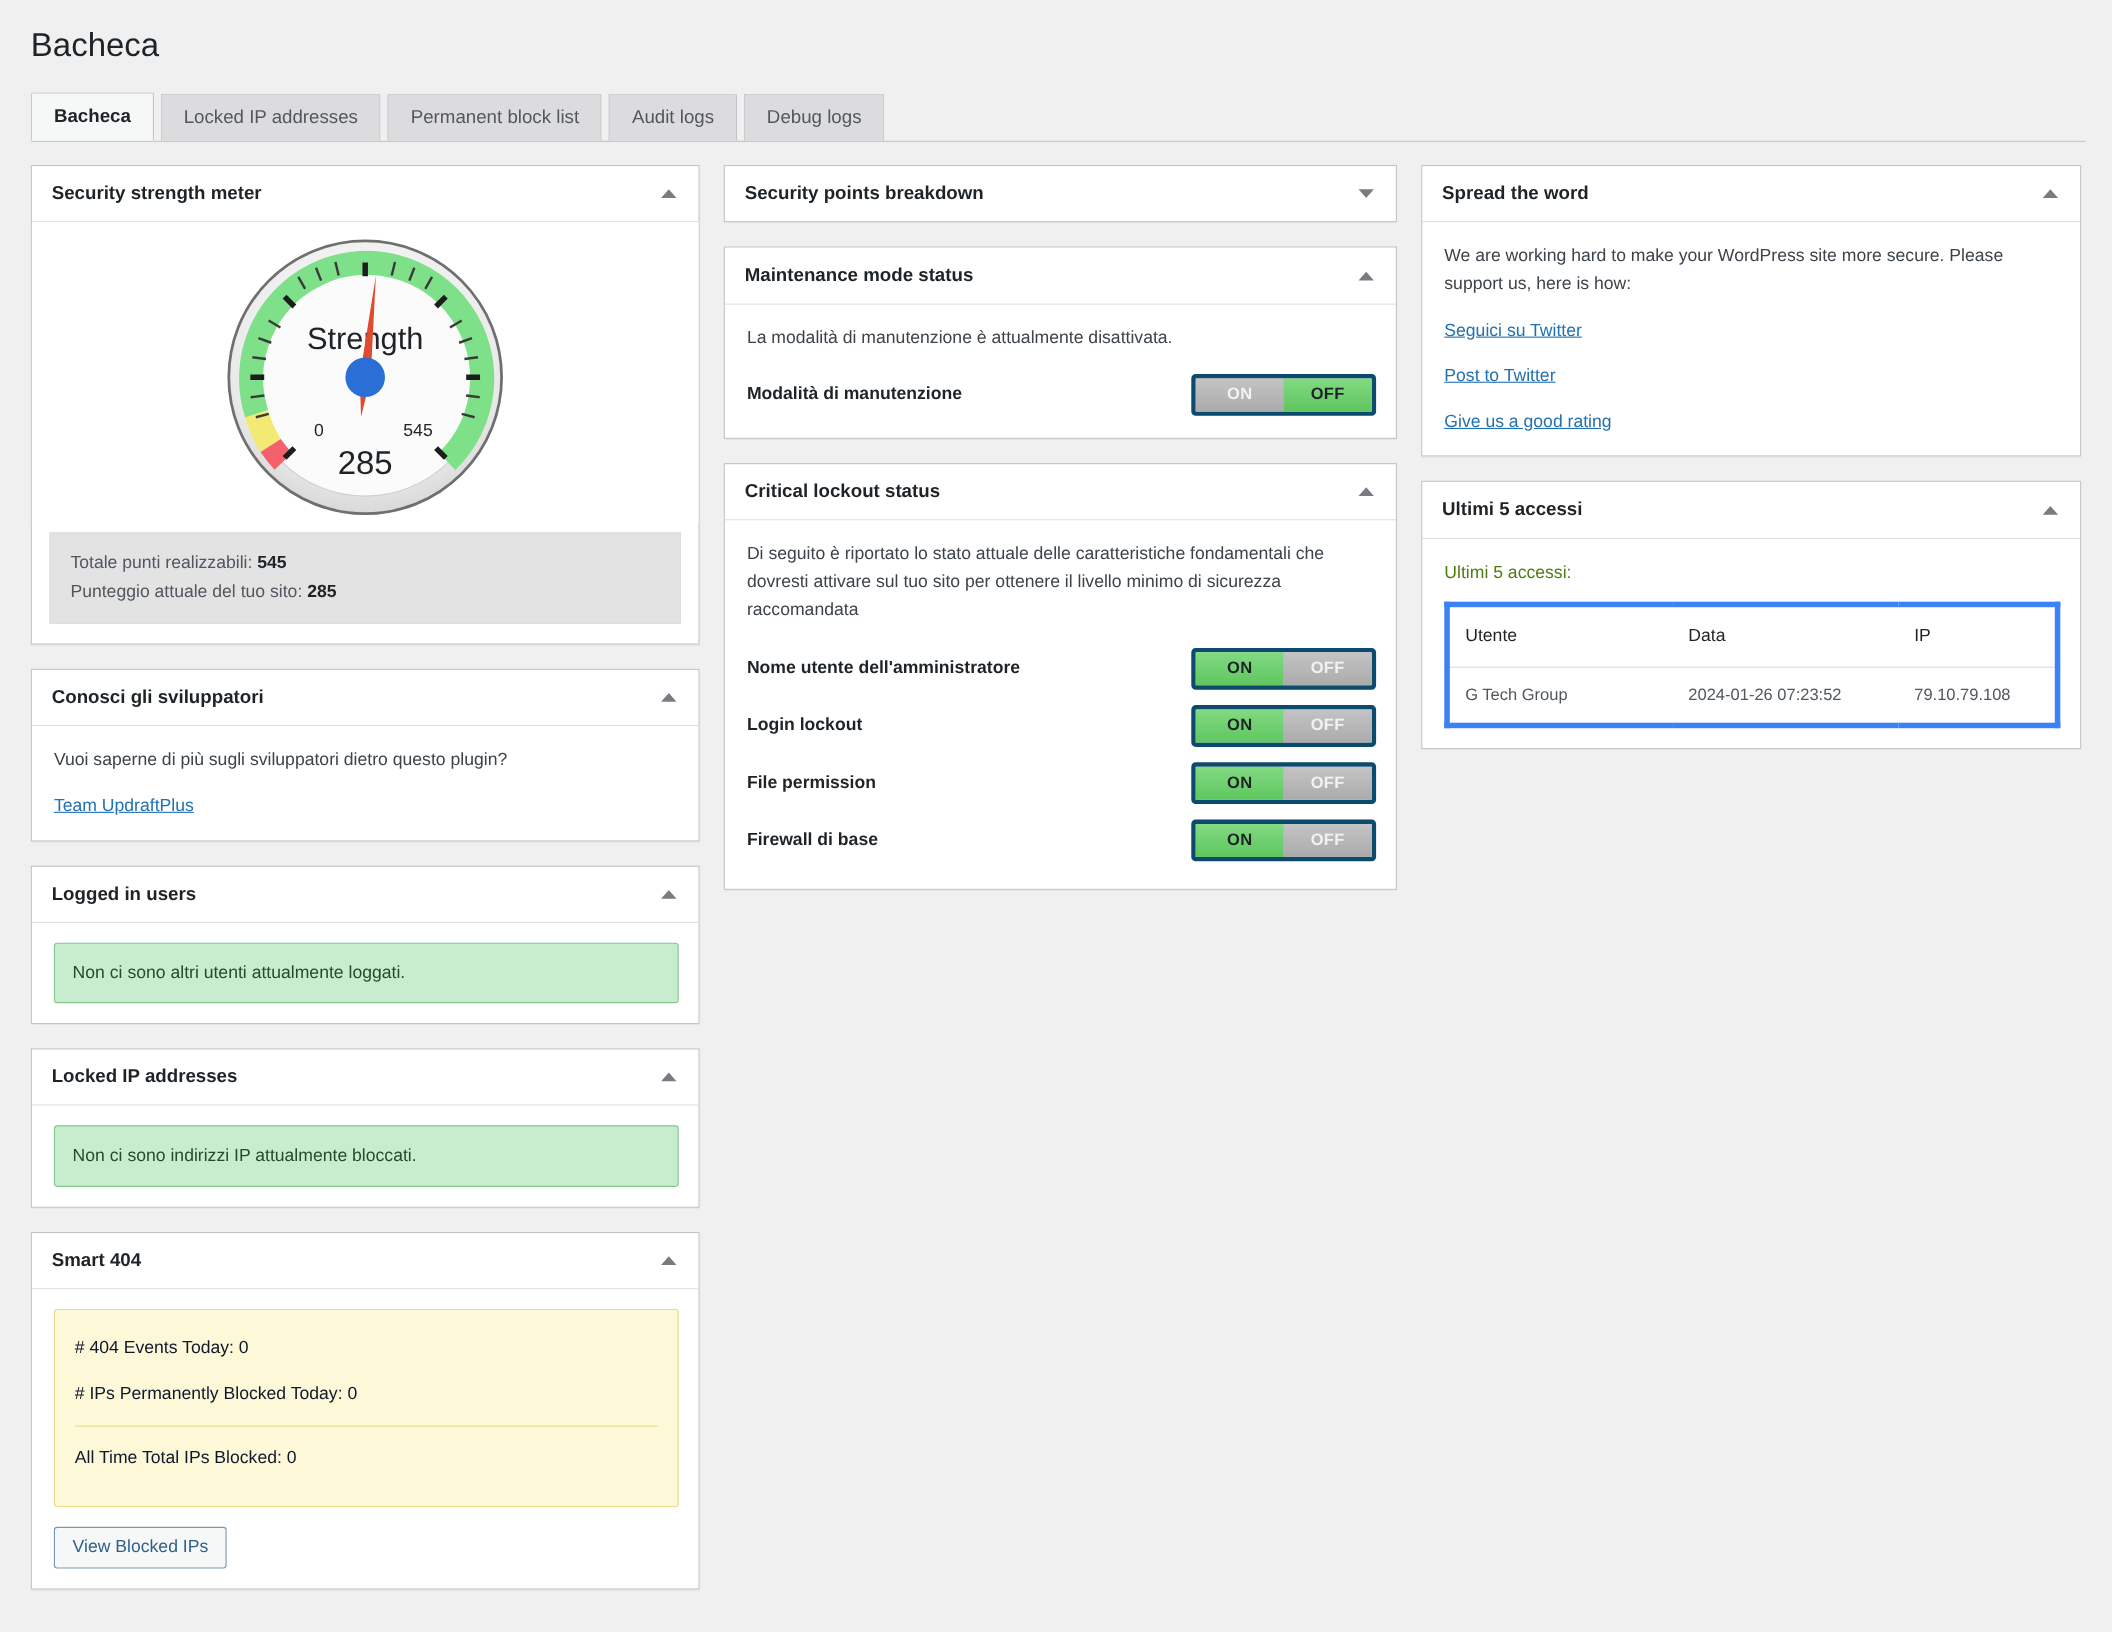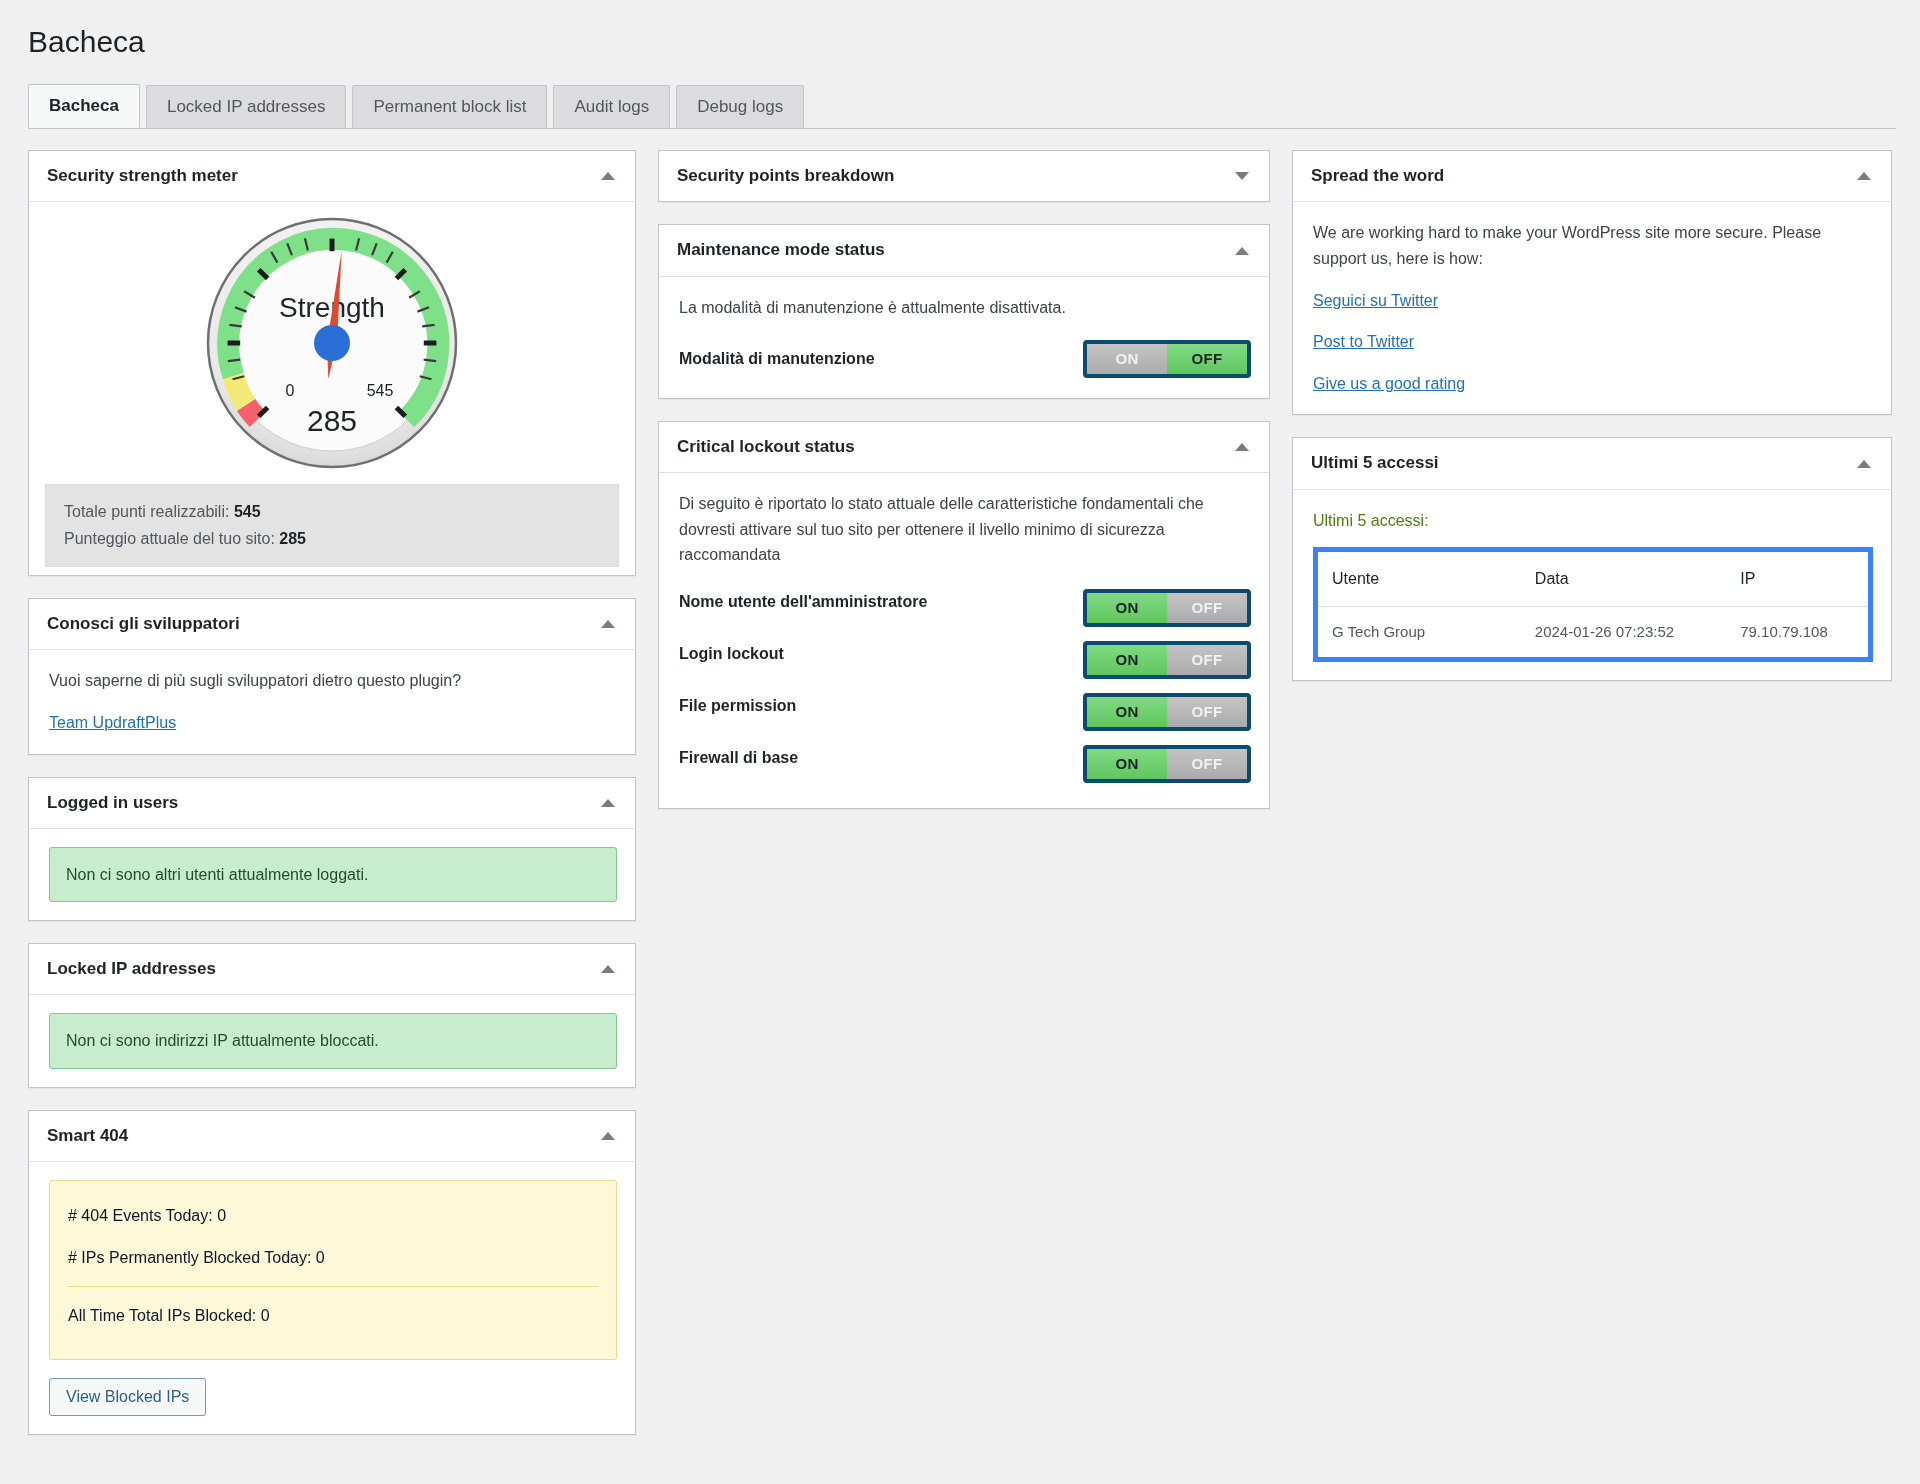--- a/index.html
+++ b/index.html
@@ -77,21 +77,21 @@
     border-right:7px solid transparent;
     margin-right:4px;
   }
   .caret.up   { border-bottom:8px solid #787c82; }
   .caret.down { border-top:8px solid #787c82; }
   .panel-body { padding:18px 18px 18px 20px; font-size:16px; line-height:1.6; color:#3c434a; }
 
   
   .gauge-wrap { display:flex; justify-content:center; padding:14px 0 6px 0; background:#fff; }
   .score-box {
-    margin:8px 16px 8px 16px;
+    margin:8px 16px 18px 16px;
     background:#e3e3e4;
     border:1px solid #dcdcde;
     padding:14px 18px;
     font-size:16px; color:#50575e; line-height:1.65;
   }
   .score-box b { color:#1d2327; }
 
   
   .notice-green {
     background:#c8ecce;
@@ -119,21 +119,21 @@
     color:#2d5f8b;
     font-size:16px;
     padding:9px 16px;
     cursor:pointer;
     margin-top:18px;
   }
   a.link { color:#2271b1; text-decoration:underline; font-size:16px; }
 
   
   .feat-row {
-    display:flex; justify-content:space-between;
+    display:flex; align-items:center; justify-content:space-between;
     padding:7px 0;
   }
   .feat-label { font-size:16px; font-weight:700; color:#1d2327; }
   .toggle {
     display:flex; width:168px; height:38px;
     border-radius:4px; overflow:hidden;
     border:4px solid #0c4a6e;
     cursor:pointer; user-select:none;
     box-shadow:inset 0 -1px 2px rgba(0,0,0,.10);
   }

